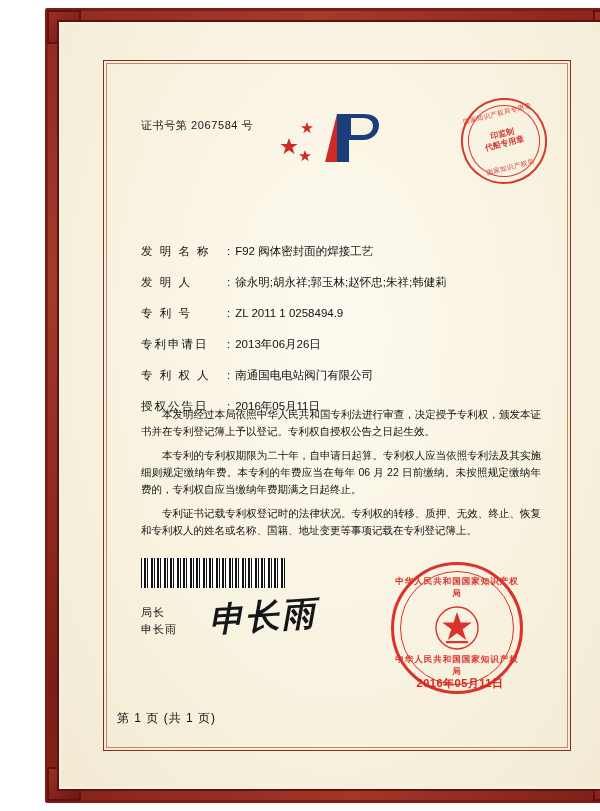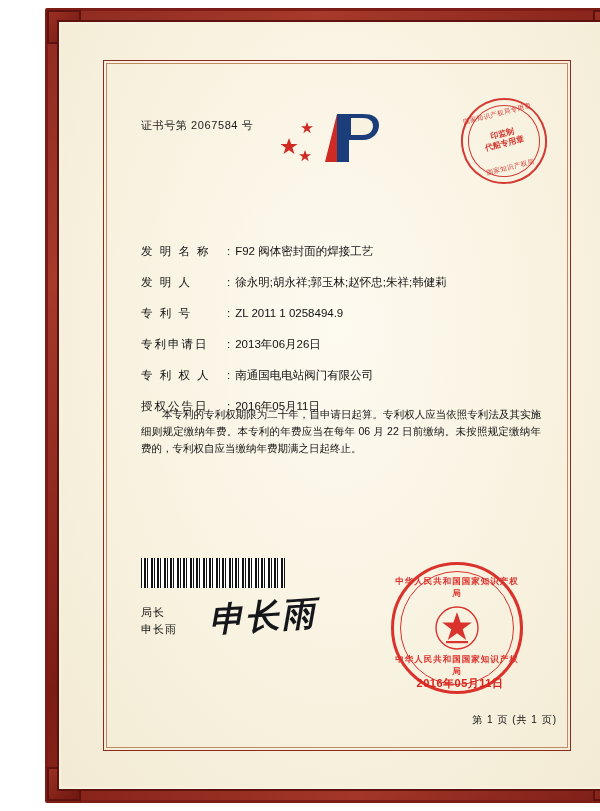--- a/index.html
+++ b/index.html
@@ -298,22 +298,22 @@
     font-size: 11px;
     font-weight: bold;
     letter-spacing: 0.5px;
   }
 
   
   .footer {
     position: absolute;
     left: 0; right: 0;
     bottom: 8px;
-    text-align: right;
-    font-size: 10px;
+    text-align: left;
+    font-size: 12px;
     color: #111;
     letter-spacing: 1px;
   }
 </style>
 </head>
 <body>
 
 <div class="cert-outer">
 
   <div class="frame-a"></div>
@@ -389,21 +389,23 @@
 
         <div class="field-row">
           <span class="field-label">授权公告日</span>
           <span class="field-colon">:</span>
           <span class="field-value">2016年05月11日</span>
         </div>
 
       </div>
 
       <div class="paras">
+        <p>本发明经过本局依照中华人民共和国专利法进行审查，决定授予专利权，颁发本证书并在专利登记簿上予以登记。专利权自授权公告之日起生效。</p>
         <p>本专利的专利权期限为二十年，自申请日起算。专利权人应当依照专利法及其实施细则规定缴纳年费。本专利的年费应当在每年 06 月 22 日前缴纳。未按照规定缴纳年费的，专利权自应当缴纳年费期满之日起终止。</p>
+        <p>专利证书记载专利权登记时的法律状况。专利权的转移、质押、无效、终止、恢复和专利权人的姓名或名称、国籍、地址变更等事项记载在专利登记簿上。</p>
       </div>
 
       <div class="barcode"></div>
 
       <div class="sig-block">
         <div>局长</div>
         <div>申长雨</div>
       </div>
       <div class="sig-hand">申长雨</div>
 

